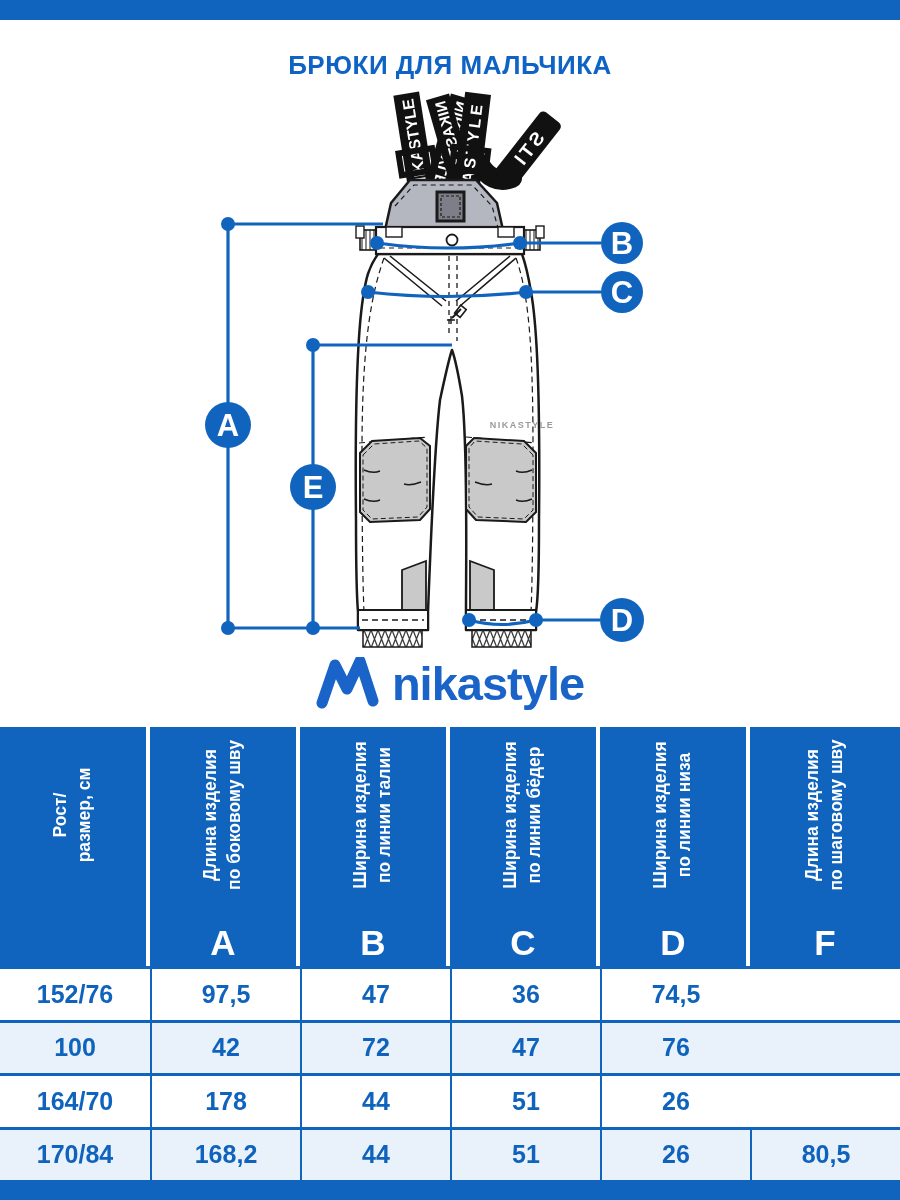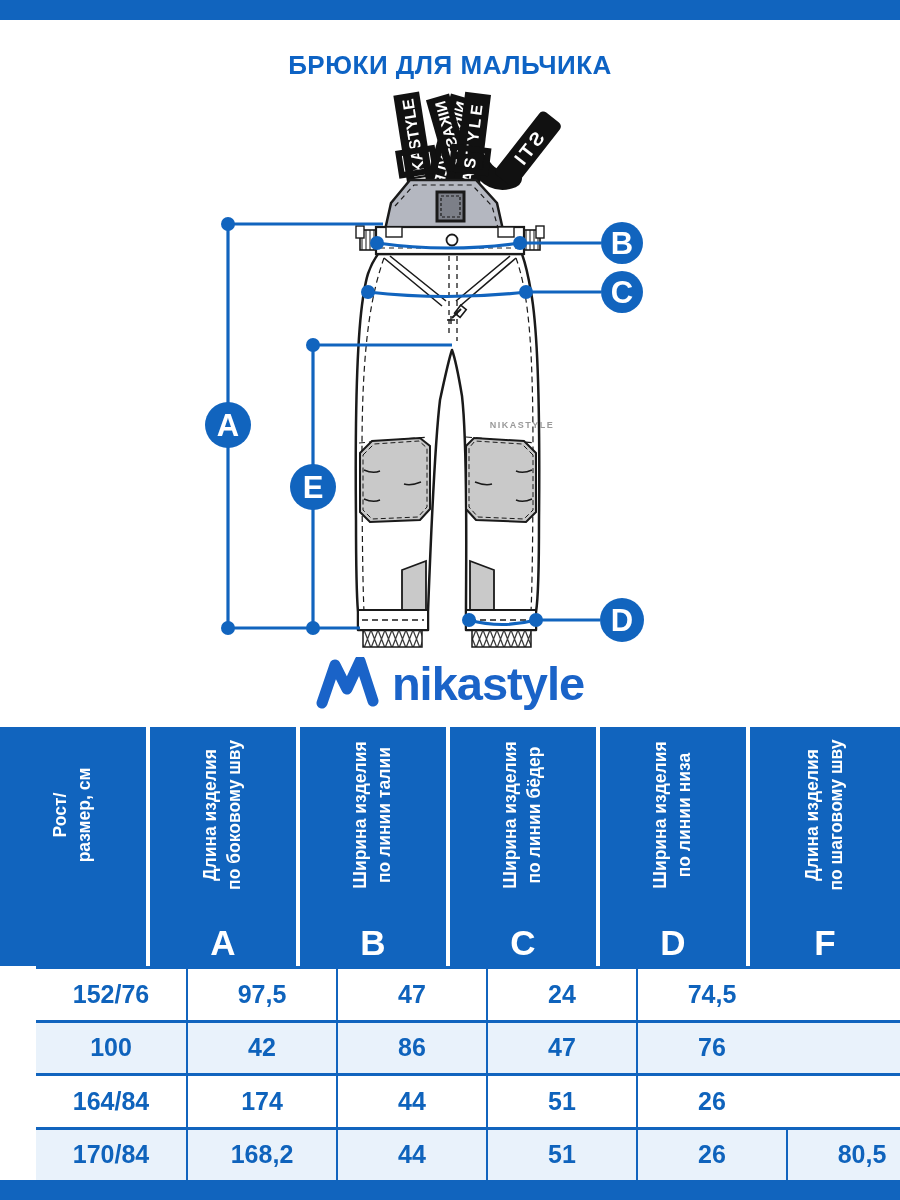--- a/index.html
+++ b/index.html
@@ -34,21 +34,21 @@
   .rot{
     position:absolute;left:50%;top:88px;width:186px;
     transform:translate(-50%,-50%) rotate(-90deg);
     text-align:center;color:#fff;font-weight:700;font-size:17.5px;line-height:1.35;
     white-space:pre-line;
   }
   .hletter{
     position:absolute;bottom:3px;left:0;width:100%;text-align:center;
     color:#fff;font-weight:700;font-size:35px;
   }
-  .tbody{width:900px;padding-left:36px;}
+  .tbody{width:900px;}
   .trow{display:grid;grid-template-columns:repeat(6,150px);height:53.5px;border-top:3px solid var(--blue);}
   .trow:nth-child(even){background:var(--row-alt);}
   .cell{
     display:flex;align-items:center;justify-content:center;
     font-size:25px;font-weight:700;color:#0F63BC;
   }
   .cell + .cell{border-left:2.5px solid var(--blue);}
 </style>
 </head>
 <body>
@@ -258,33 +258,33 @@
 по шаговому шву</div>
       <div class="hletter">F</div>
     </div>
   </div>
 
   <div class="tbody">
     <div class="trow">
       <div class="cell">152/76</div>
       <div class="cell">97,5</div>
       <div class="cell">47</div>
-      <div class="cell">24</div>
+      <div class="cell">36</div>
       <div class="cell">74,5</div>
     </div>
     <div class="trow">
       <div class="cell">100</div>
       <div class="cell">42</div>
-      <div class="cell">86</div>
+      <div class="cell">72</div>
       <div class="cell">47</div>
       <div class="cell">76</div>
     </div>
     <div class="trow">
-      <div class="cell">164/84</div>
-      <div class="cell">174</div>
+      <div class="cell">164/70</div>
+      <div class="cell">178</div>
       <div class="cell">44</div>
       <div class="cell">51</div>
       <div class="cell">26</div>
     </div>
     <div class="trow">
       <div class="cell">170/84</div>
       <div class="cell">168,2</div>
       <div class="cell">44</div>
       <div class="cell">51</div>
       <div class="cell">26</div>

